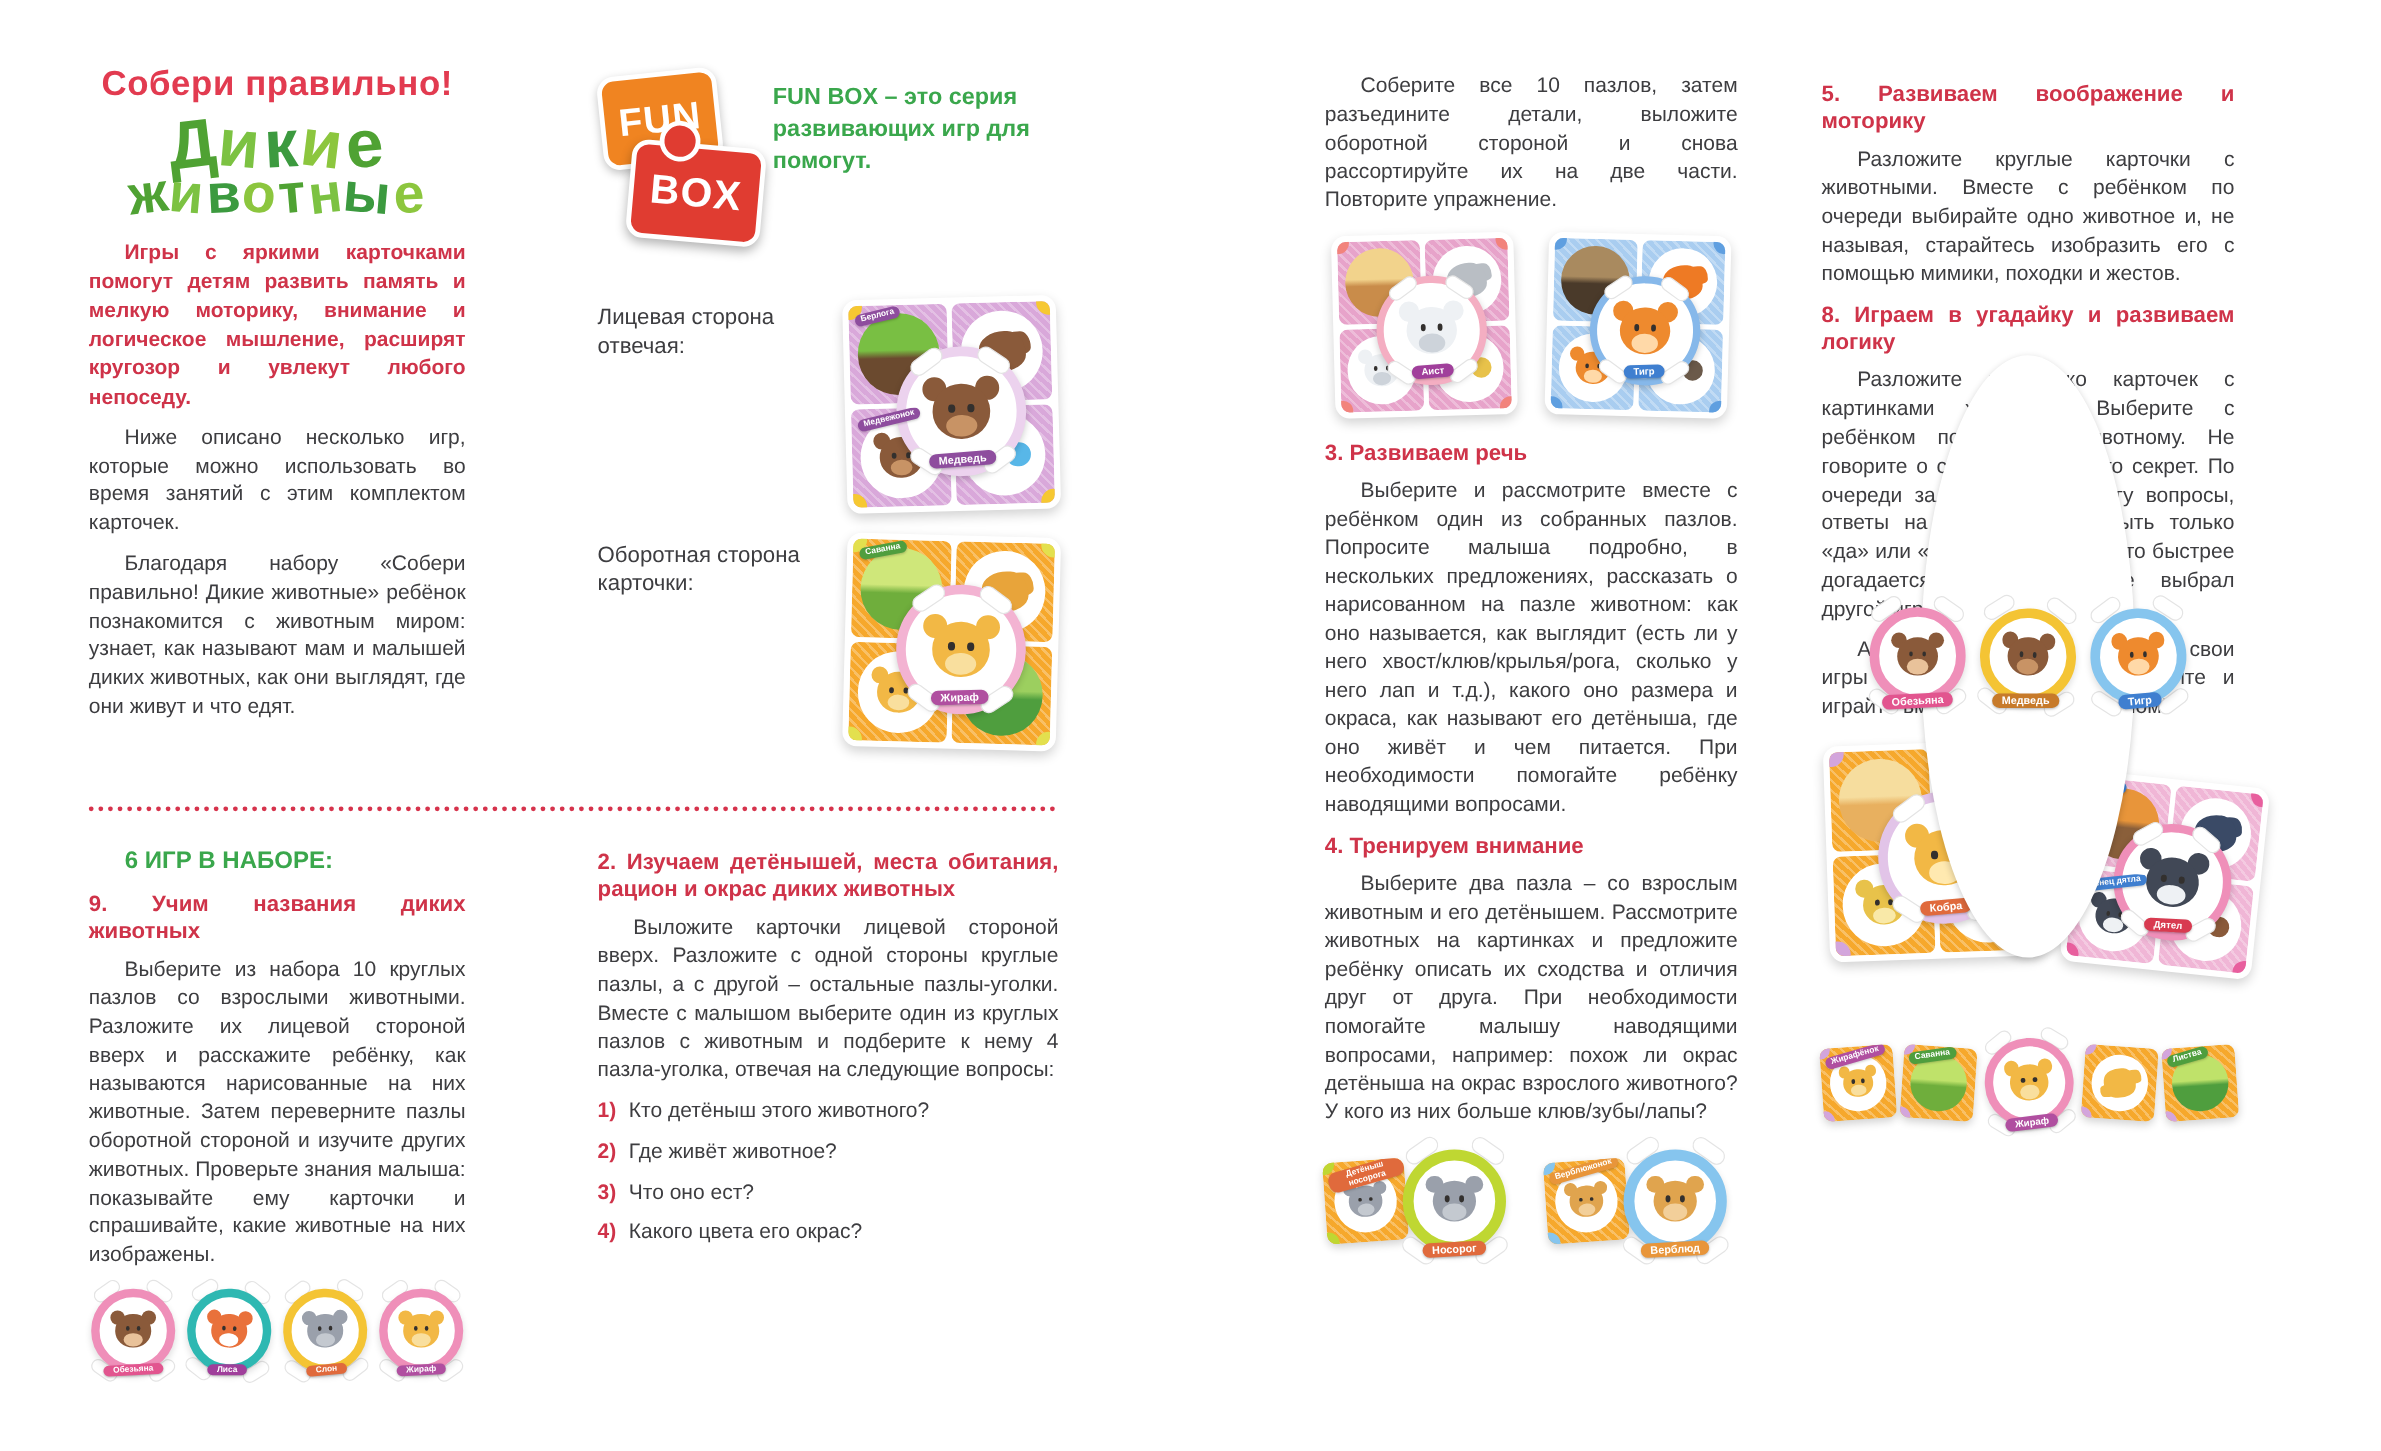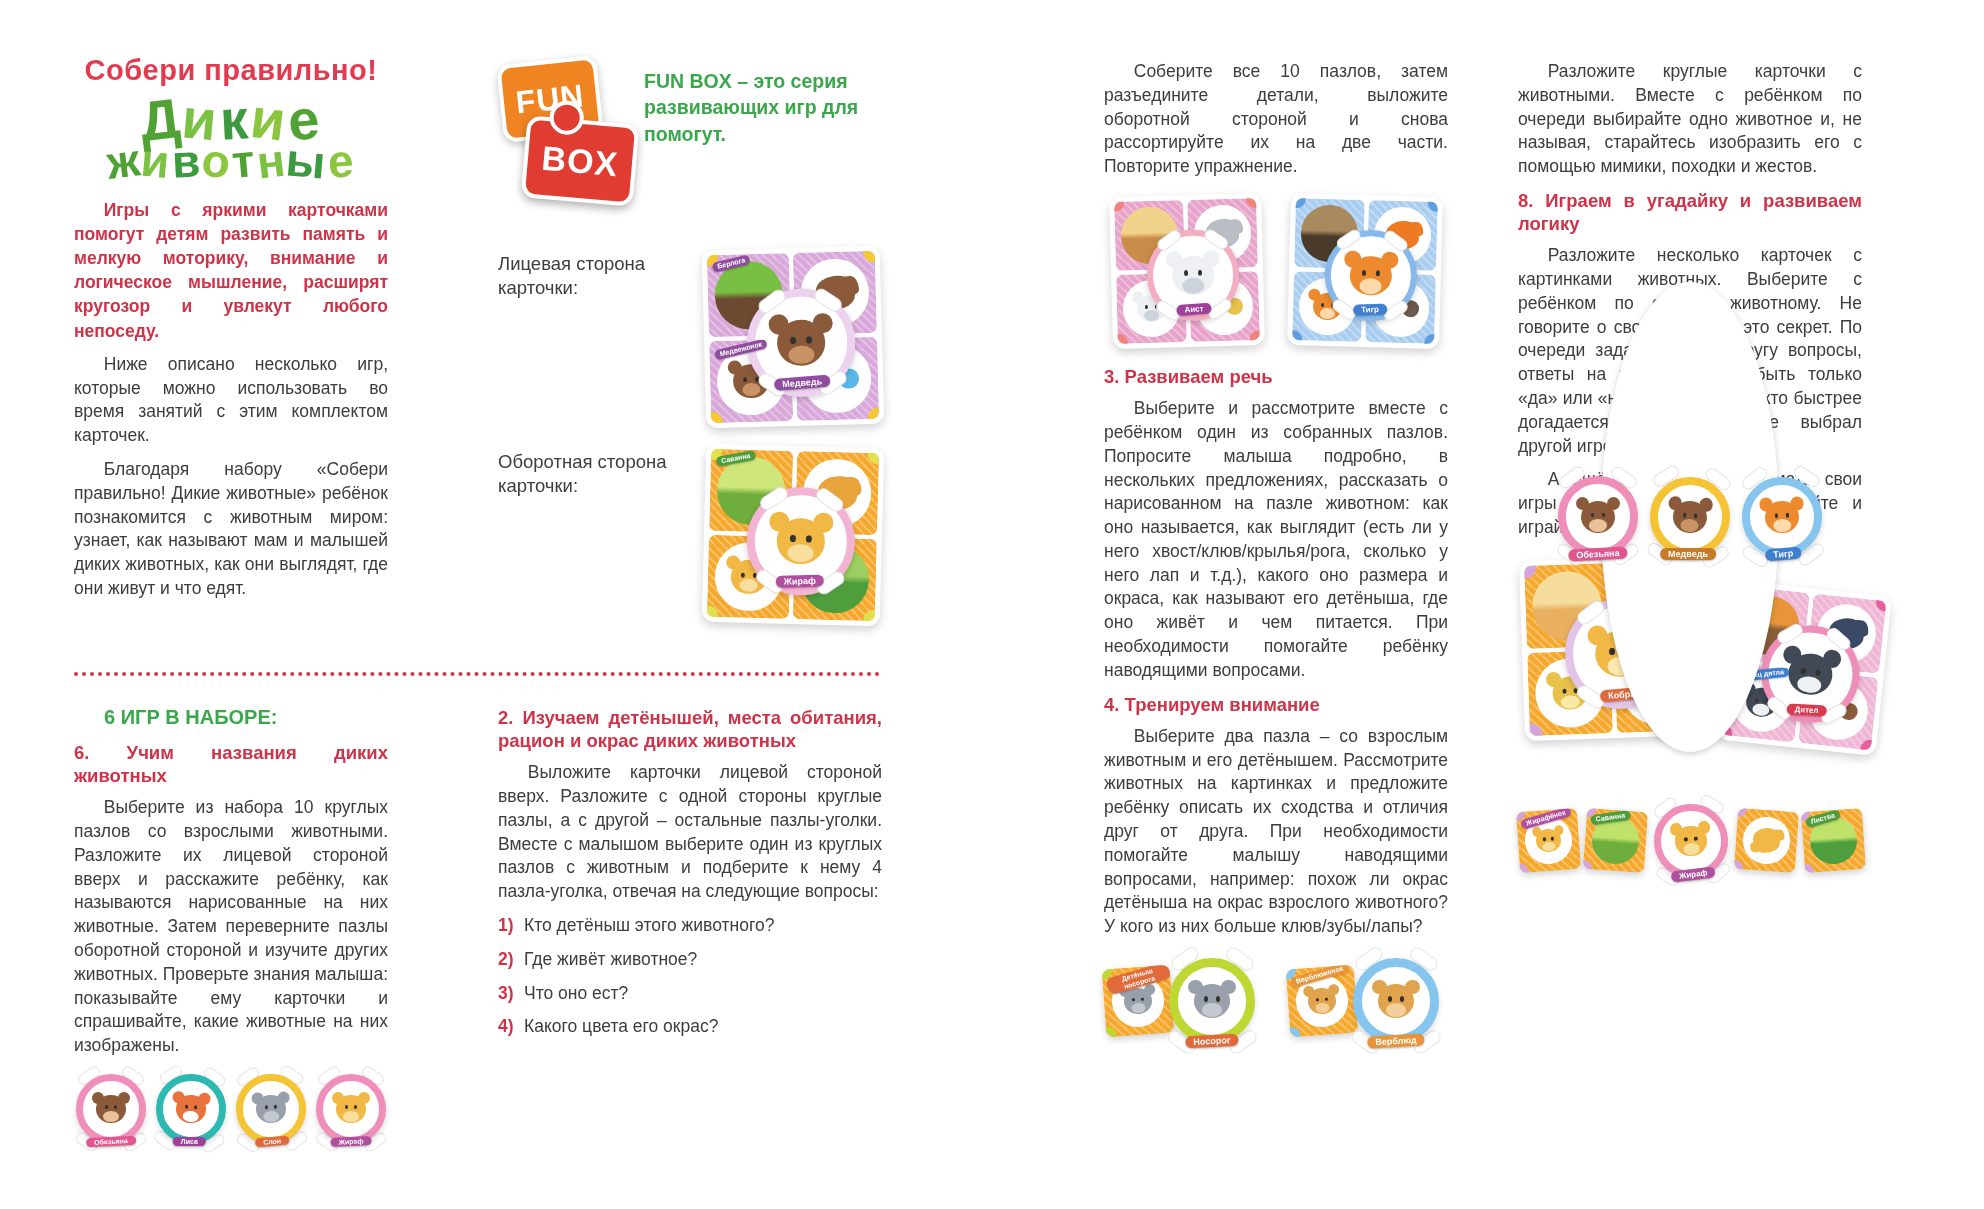--- a/index.html
+++ b/index.html
@@ -143,21 +143,21 @@
           <span>FUN</span>
         </div>
         <div class="fb-box">
           <i class="fb-knob"></i>
           <span>BOX</span>
         </div>
       </div>
       <p class="tagline">FUN BOX – это серия развивающих игр для помогут.</p>
     </div>
     <div class="cardrow">
-      <p class="cardlabel">Лицевая сторона карточки:</p>
+      <p class="cardlabel">Лицевая сторона отвечая:</p>
       <div class="mount tilt-l">
           <div class="quad" style="height: 168px; width: 168px;">
             <div class="tile" style="background-color: rgb(217, 168, 218);">
               <div class="qc" style="background: linear-gradient(rgb(121, 191, 67) 45%, rgb(107, 74, 47) 55%);"></div>
               <span class="arc" style="background: rgb(142, 77, 158);">Берлога</span>
               <i class="acc a1" style="background: rgb(246, 200, 50);"></i>
             </div>
             <div class="tile" style="background-color: rgb(217, 168, 218);">
               <div class="qc">
                 <i class="splat" style="background: rgb(138, 90, 58); color: rgb(138, 90, 58);"></i>
@@ -252,21 +252,21 @@
             </div>
           </div>
         </div>
     </div>
   </section>
 
   <div id="divider"></div>
 
   <section class="abs" id="col1bot">
     <h2 class="green">6 ИГР В НАБОРЕ:</h2>
-    <h3 class="red">6. Учим названия диких животных</h3>
+    <h3 class="red">9. Учим названия диких животных</h3>
     <p class="body">Выберите из набора 10 круглых пазлов со взрослыми животными. Разложите их лицевой стороной вверх и расскажите ребёнку, как называются нарисованные на них животные. Затем переверните пазлы оборотной стороной и изучите других животных. Проверьте знания малыша: показывайте ему карточки и спрашивайте, какие животные на них изображены.</p>
     <div class="cards-row">
         <div class="rp" style="height: 74px; width: 74px;">
           <i class="tab t1"></i>
           <i class="tab t2"></i>
           <i class="tab t3"></i>
           <i class="tab t4"></i>
           <div class="ring" style="border-color: rgb(239, 143, 185); border-width: 7px;">
             <div class="face" style="--c: #8a5a3a; --l: #e9c29a;">
               <i class="ear e1"></i>
@@ -516,20 +516,21 @@
                 <i class="eye y2"></i>
               </div>
             </div>
             <div class="banner" style="background: rgb(232, 149, 58); font-size: 9px;">Верблюд</div>
           </div>
         </div>
       </div>
   </section>
 
   <section class="abs" id="col4">
+    <h3 class="red">5. Развиваем воображение и моторику</h3>
     <p class="body">Разложите круглые карточки с животными. Вместе с ребёнком по очереди выбирайте одно животное и, не называя, старайтесь изобразить его с помощью мимики, походки и жестов.</p>
     <div class="cards-row center">
         <div class="rp" style="height: 86px; width: 86px;">
           <i class="tab t1"></i>
           <i class="tab t2"></i>
           <i class="tab t3"></i>
           <i class="tab t4"></i>
           <div class="ring" style="border-color: rgb(239, 143, 185); border-width: 8px;">
             <div class="face" style="--c: #8a5a3a; --l: #e9c29a;">
               <i class="ear e1"></i>

